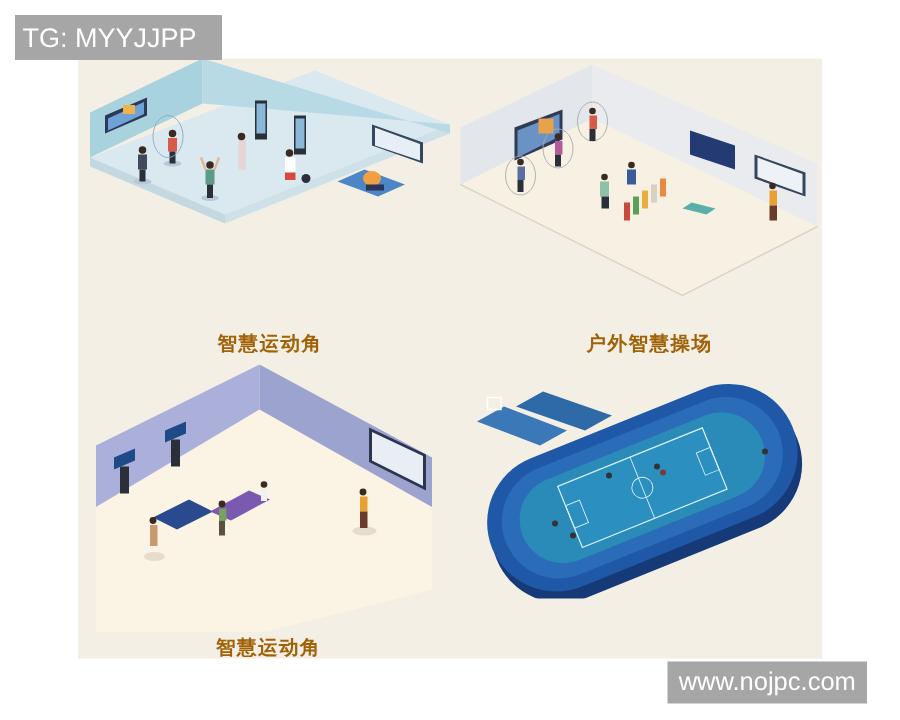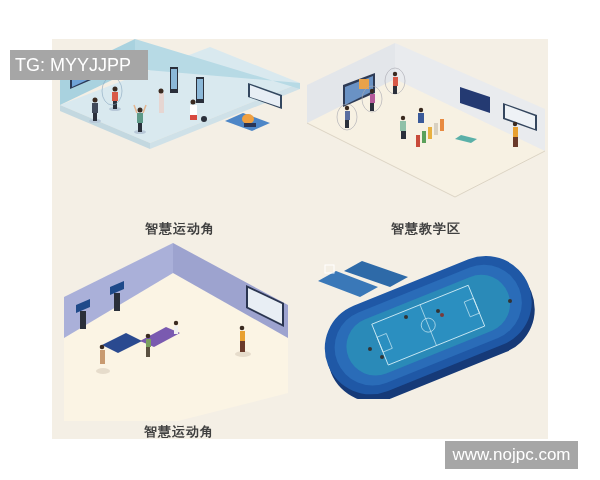--- a/index.html
+++ b/index.html
@@ -1,23 +1,23 @@
 <!DOCTYPE html>
 <html><head>
 <meta charset="utf-8">
 <style>
   html, body { margin:0; padding:0; }
   body { width:600px; height:480px; background:#ffffff; position:relative; overflow:hidden;
          font-family:"DejaVu Serif", serif; }
   .panel { position:absolute; left:52px; top:39px; width:496px; height:400px; background:#f4efe5; }
   .scene { position:absolute; }
   .caption { position:absolute; font-family:Liberation Sans, sans-serif; font-weight:bold; font-size:13px;
-             color:#404040; letter-spacing:1px; white-space:nowrap; }
+             color:#a16207; letter-spacing:1px; white-space:nowrap; }
   .wm { position:absolute; background:#a6a6a6; color:#ffffff; font-family:"Liberation Sans", sans-serif; }
-  .wm-top { left:10px; top:10px; width:138px; height:30px; font-size:18px; line-height:30px; padding-left:5px; box-sizing:border-box;margin-top:40px; }
+  .wm-top { left:10px; top:10px; width:138px; height:30px; font-size:18px; line-height:30px; padding-left:5px; box-sizing:border-box; }
   .wm-bot { left:445px; top:441px; width:133px; height:28px; font-size:17px; line-height:28px; text-align:center; }
   svg { display:block; }
 </style>
 </head>
 <body>
 
 <div class="panel">
 
   <div class="scene" style="left:8px; top:0px; width:240px; height:160px;">
     <svg width="240" height="160" viewBox="0 0 240 160">
@@ -113,21 +113,21 @@
         <rect x="123" y="88" width="4" height="12" fill="#e8b040"></rect>
         <rect x="129" y="84" width="4" height="12" fill="#d8d0c0"></rect>
         <rect x="135" y="80" width="4" height="12" fill="#e88a40"></rect>
         <polygon points="150,100 166,104 172,100 156,96" fill="#5ab0a8"></polygon>
         <rect x="208" y="88" width="5" height="10" fill="#e8a030"></rect>
           <rect x="208" y="98" width="5" height="10" fill="#6a3a2a"></rect>
           <circle cx="210" cy="85" r="2.2" fill="#3a2a20"></circle>
       </g>
     </svg>
   </div>
-  <div class="caption" style="left:339px; top:181px;">智慧教学区</div>
+  <div class="caption" style="left:339px; top:181px;">户外智慧操场</div>
 
   <div class="scene" style="left:8px; top:204px; width:232px; height:182px;">
     <svg width="232" height="182" viewBox="0 0 232 182">
       <polygon points="4,95 4,178 118,178 228,150 228,95 113,30" fill="#fbf4e4"></polygon>
       <polygon points="4,95 4,54 113,0 113,30" fill="#aab0d9"></polygon>
       <polygon points="113,0 228,62 228,95 113,30" fill="#9da3cf"></polygon>
       <polygon points="4,95 113,30 228,95" fill="none" stroke="#e8e0d0" stroke-width="0"></polygon>
 
       <polygon points="16,70 16,62 30,56 30,64" fill="#1f4a8a"></polygon>
       <rect x="20" y="68" width="6" height="18" fill="#2a2f3a"></rect>

